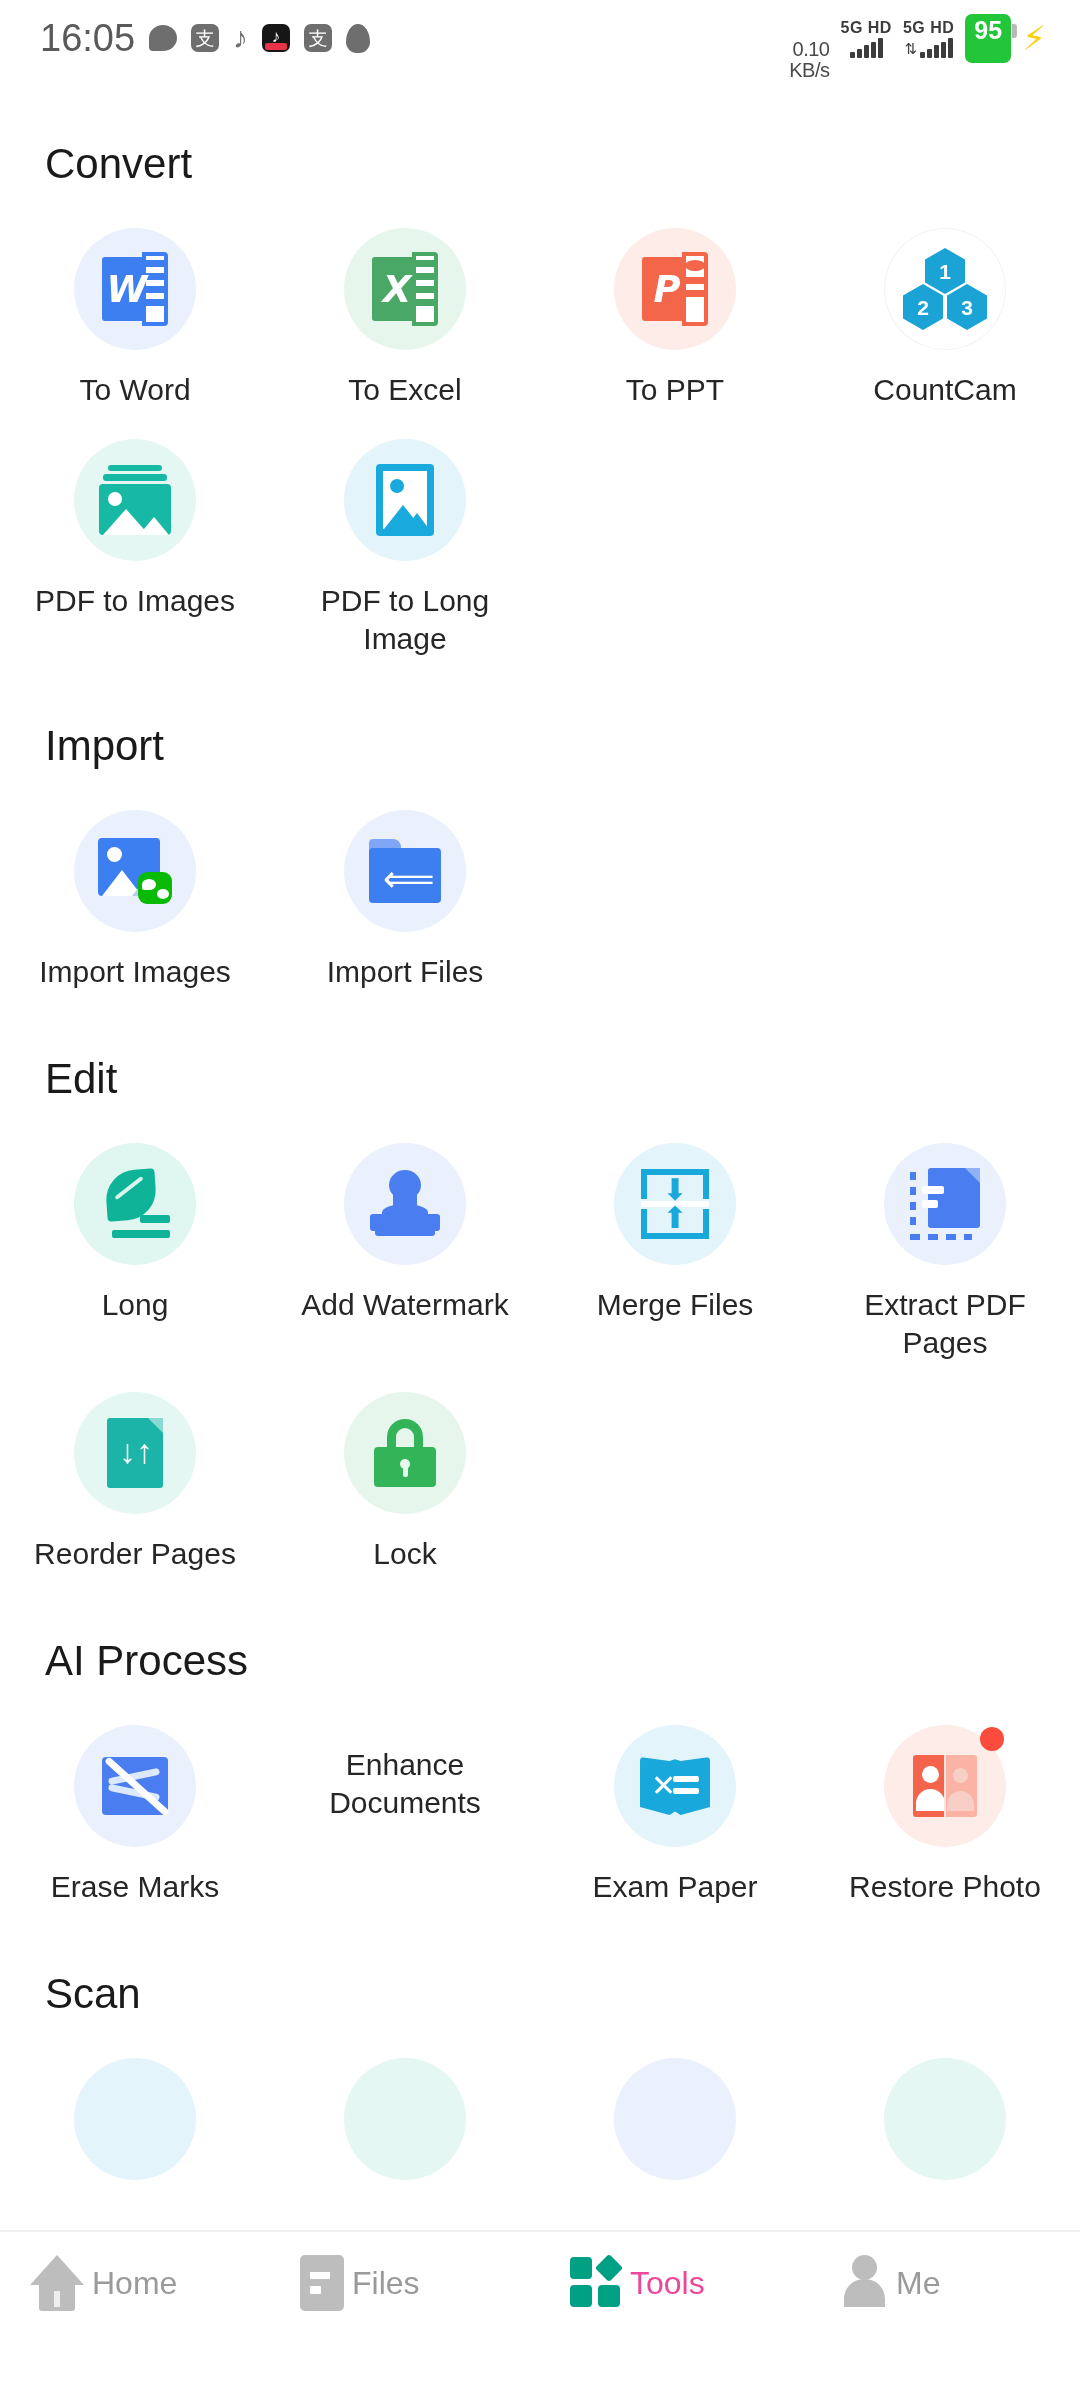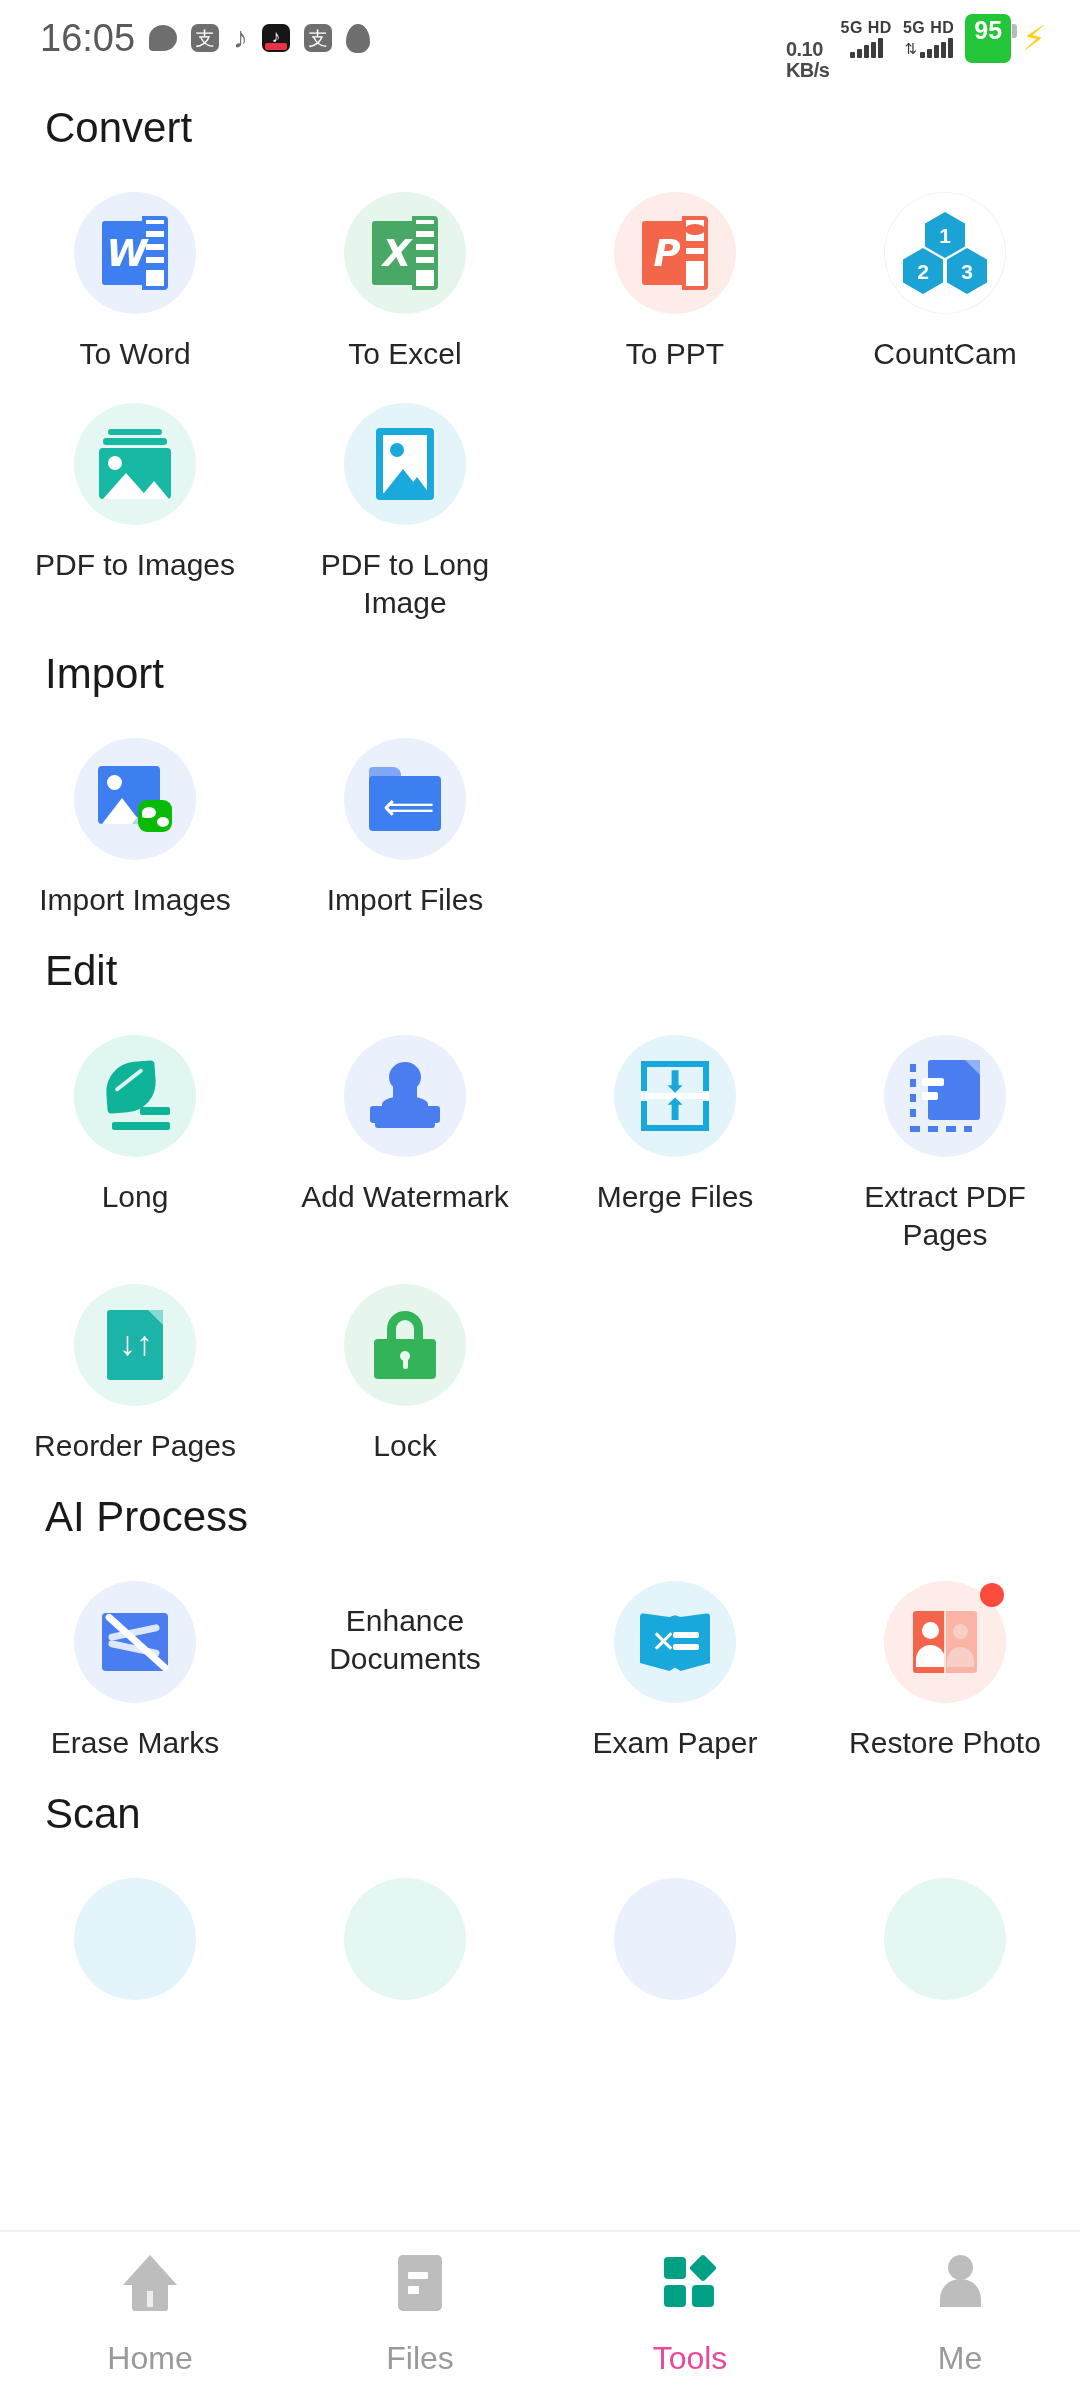--- a/index.html
+++ b/index.html
@@ -37,22 +37,22 @@
     content: ""; position: absolute; left: 3px; right: 3px; bottom: 2px; height: 7px;
     background: #e8334a; border-radius: 2px;
   }
   .ic-qq {
     width: 24px; height: 29px; background: #6e6e6e;
     border-radius: 50% 50% 45% 45% / 62% 62% 38% 38%;
   }
 
   .sb-right { display: flex; align-items: center; gap: 11px; }
   .sb-speed {
-    font-size: 20px; color: #4a4a4a; line-height: 21px; text-align: left;
-    font-weight: 700; letter-spacing: -0.5px; margin-top: 43px;
+    font-size: 20px; color: #4a4a4a; line-height: 21px; text-align: right;
+    font-weight: 400; letter-spacing: -0.5px; margin-top: 43px;
   }
   .sb-net { display: flex; flex-direction: column; align-items: center; gap: 1px; }
   .sb-net-label { font-size: 16px; font-weight: 700; color: #3c3c3c; letter-spacing: 0.5px; }
   .bars { display: flex; align-items: flex-end; gap: 2px; height: 20px; }
   .bars i { width: 5px; background: #3c3c3c; border-radius: 1px; display: block; }
   .bars i:nth-child(1){height:6px}.bars i:nth-child(2){height:9px}
   .bars i:nth-child(3){height:13px}.bars i:nth-child(4){height:16px}
   .bars i:nth-child(5){height:20px}
   .sb-net-2 { display:flex; align-items:flex-end; gap:3px; }
   .updown { font-size: 15px; color: #3c3c3c; line-height: 18px; }
@@ -63,21 +63,21 @@
   .sb-batt::after {
     content:""; position:absolute; right:-6px; top:10px; width:5px; height:14px;
     background:#b9b9b9; border-radius:0 3px 3px 0;
   }
   .sb-bolt { color: #fdd016; font-size: 34px; line-height: 34px; font-weight: 700; }
 
   
   .content { padding: 0 0 0 0; position: relative; height: 2324px; overflow: hidden; }
   .section-title {
     font-size: 42px; color: #1a1a1a; font-weight: 400;
-    padding: 0 16px 0 45px; margin-top: 28px; margin-bottom: 14px;
+    padding: 0 16px 0 45px; margin-top: 64px; margin-bottom: 14px;
   }
   .grid {
     display: grid;
     grid-template-columns: repeat(4, 1fr);
     row-gap: 4px;
   }
   .tile {
     display: flex; flex-direction: column; align-items: center;
     padding-top: 26px;
   }
@@ -279,21 +279,21 @@
   .restore .hd2 { position:absolute; right:9px; top:13px; width:15px; height:15px; border-radius:50%; background:#f8cfc6;}
   .restore .bd2 { position:absolute; right:3px; bottom:6px; width:27px; height:20px; border-radius:14px 14px 0 0; background:#f8cfc6;}
   .restore .sp { position:absolute; left:31px; top:0; width:2px; height:62px; background:#fde3dd;}
 
   
   .bottom-nav {
     position: absolute; left: 0; bottom: 0; width: 1080px; height: 170px;
     background: #ffffff; border-top: 2px solid #f0f0f0;
     display: flex; align-items: flex-start; padding-top: 22px;
   }
-  .nav-item { flex: 1; display: flex; flex-direction: column; align-items: center; gap: 28px; padding-left: 30px; }
+  .nav-item { flex: 1; display: flex; flex-direction: row; align-items: center; gap: 8px; padding-left: 30px; }
   .nav-label { font-size: 32px; color: #9a9a9a; }
   .nav-item.active .nav-label { color: #ec4899; }
   .nav-ico { height: 58px; display: flex; align-items: center; justify-content: center; }
 
   .n-home { width: 54px; height: 56px; position: relative; }
   .n-home .rf { position:absolute; left:0; top:0; width:0;height:0;
      border-left:27px solid transparent; border-right:27px solid transparent; border-bottom:30px solid #bdbdbd;}
   .n-home .wl { position:absolute; left:9px; top:26px; width:36px; height:30px; background:#bdbdbd; border-radius:0 0 3px 3px;}
   .n-home .dr { position:absolute; left:24px; top:36px; width:6px; height:16px; background:#eeeeee;}
 

